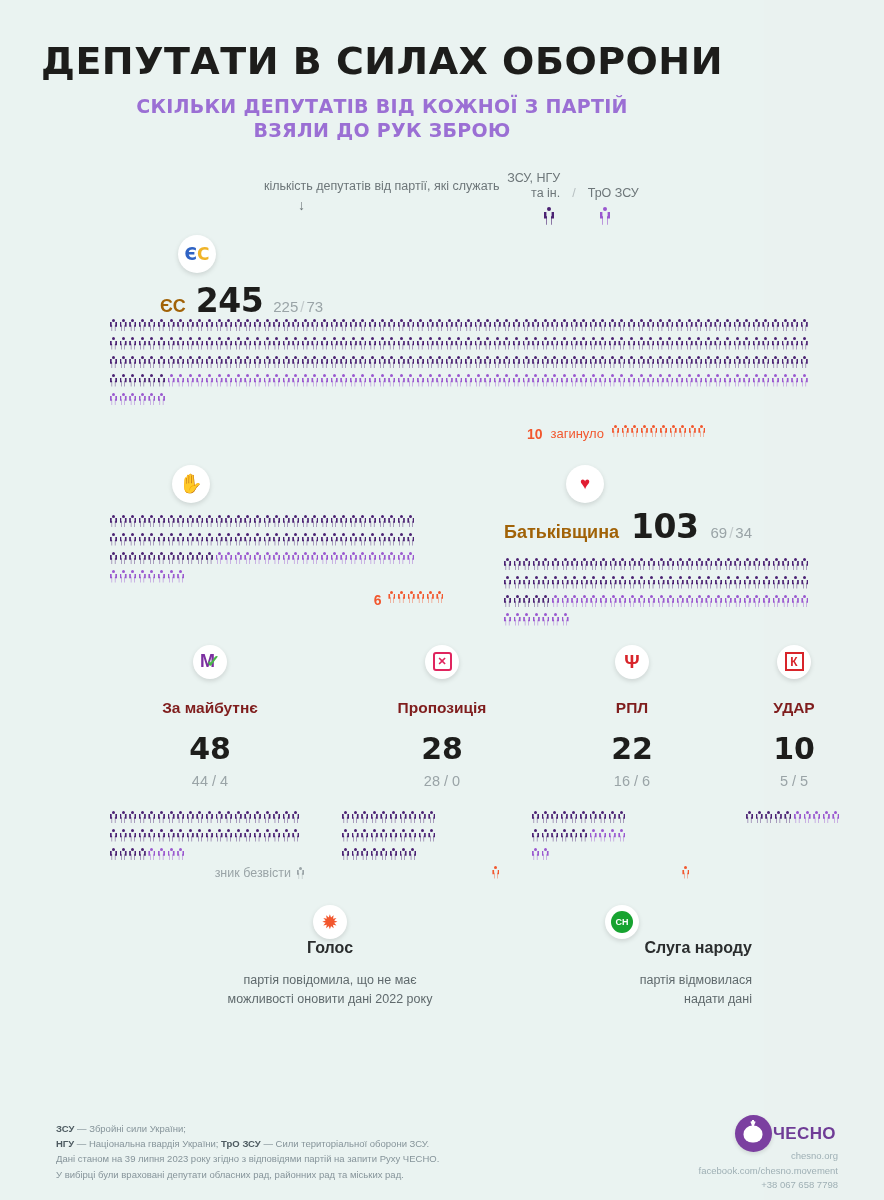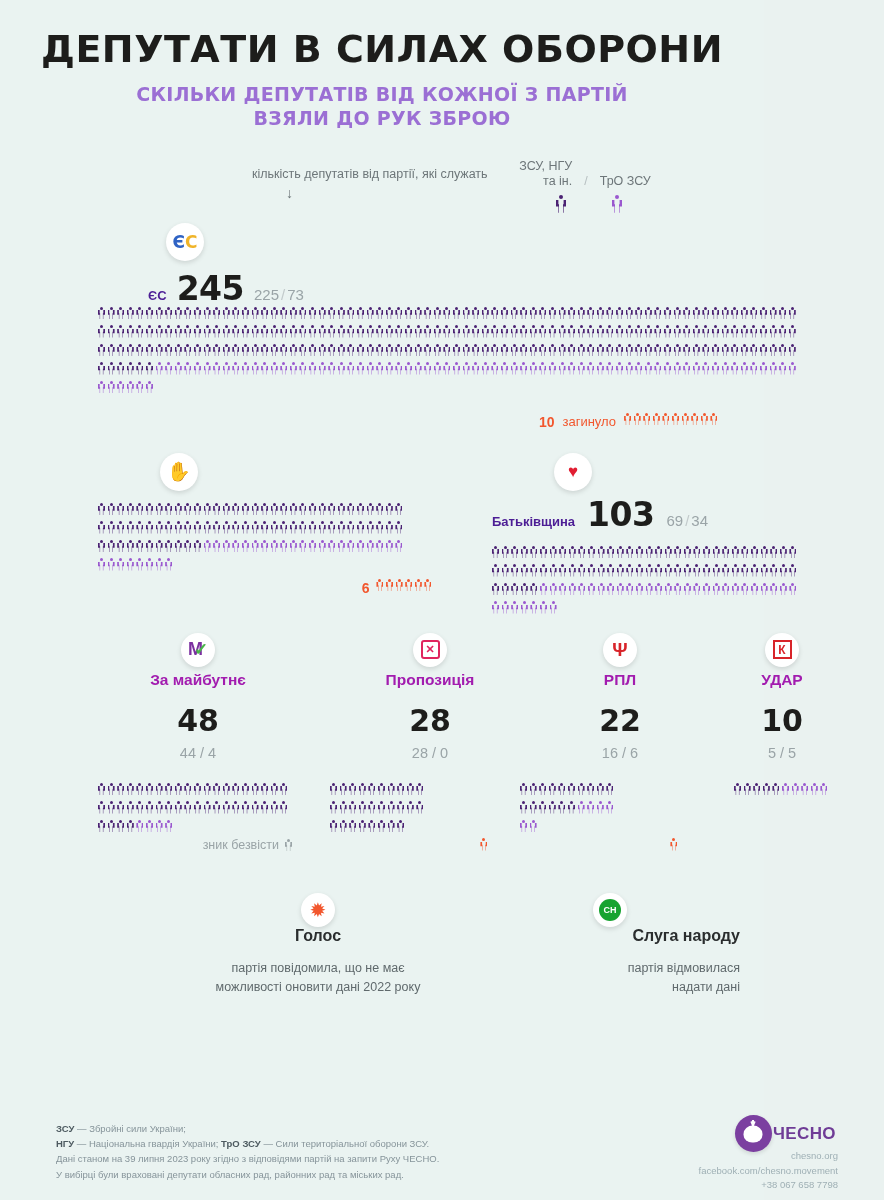--- a/index.html
+++ b/index.html
@@ -6,21 +6,21 @@
   html, body {
     width: 884px; height: 1200px;
     background: #eaf2f0;
     font-family: "Liberation Sans", sans-serif;
     overflow: hidden;
   }
   .page {
     position: relative;
     width: 764px; height: 1200px;
     background: #eaf3f1;
-    padding: 0;
+    padding: 12px;
   }
 
   
   .header { padding-top: 30px; text-align: center; }
   .title {
     font-size: 38px;
     font-weight: 800;
     letter-spacing: 0.5px;
     color: #1d1d1b;
     font-family: "DejaVu Sans", sans-serif;
@@ -106,21 +106,21 @@
   .logo {
     width: 38px; height: 38px;
     border-radius: 50%;
     background: #ffffff;
     box-shadow: 0 2px 5px rgba(0,0,0,0.13);
     display: flex; align-items: center; justify-content: center;
     position: relative;
   }
   .logo.sm { width: 34px; height: 34px; }
   .pname {
-    font-size: 13px; font-weight: 700; color: #4c1d95;
+    font-size: 18px; font-weight: 700; color: #a16207;
   }
   .pnum {
     font-size: 33px; font-weight: 800; color: #1d1d1b;
     font-family: "DejaVu Sans", sans-serif;
     letter-spacing: -0.5px;
   }
   .psplit { font-size: 15px; color: #9aa4a7; }
   .psplit .sl { color: #c2cacb; padding: 0 2px; }
 
   .grid { line-height: 0; font-size: 0; }
@@ -149,21 +149,21 @@
   .mid-col { position: absolute; top: 0; }
   .mid-logo-wrap { display: flex; justify-content: flex-start; }
   .mid-head { display: flex; align-items: baseline; gap: 12px; margin-top: 4px; }
   .mid-grid { margin-top: 12px; }
   .mid-dead { display: flex; align-items: center; gap: 7px; }
 
   
   .quad { position: relative; height: 260px; }
   .q-col { position: absolute; top: 0; text-align: center; }
   .q-logo { display: flex; justify-content: center; }
-  .q-name { margin-top: 4px; font-size: 15.5px; font-weight: 700; color: #a21caf; }
+  .q-name { margin-top: 20px; font-size: 15.5px; font-weight: 700; color: #7f1d1d; }
   .q-num { margin-top: 14px; font-size: 30px; font-weight: 800; color: #1d1d1b; font-family: "DejaVu Sans", sans-serif; }
   .q-split { margin-top: 7px; font-size: 14.5px; color: #9aa4a7; }
   .q-grid { margin-top: 22px; text-align: left; }
   .q-note { font-size: 12.5px; color: #9aa4a7; display: flex; align-items: center; gap: 6px; }
 
   
   .nodata { position: relative; height: 150px; }
   .nd-col { position: absolute; top: 0; text-align: center; width: 260px; }
   .nd-logo { display: flex; justify-content: center; }
   .nd-name { font-size: 16px; font-weight: 700; color: #2a2d2e; }

